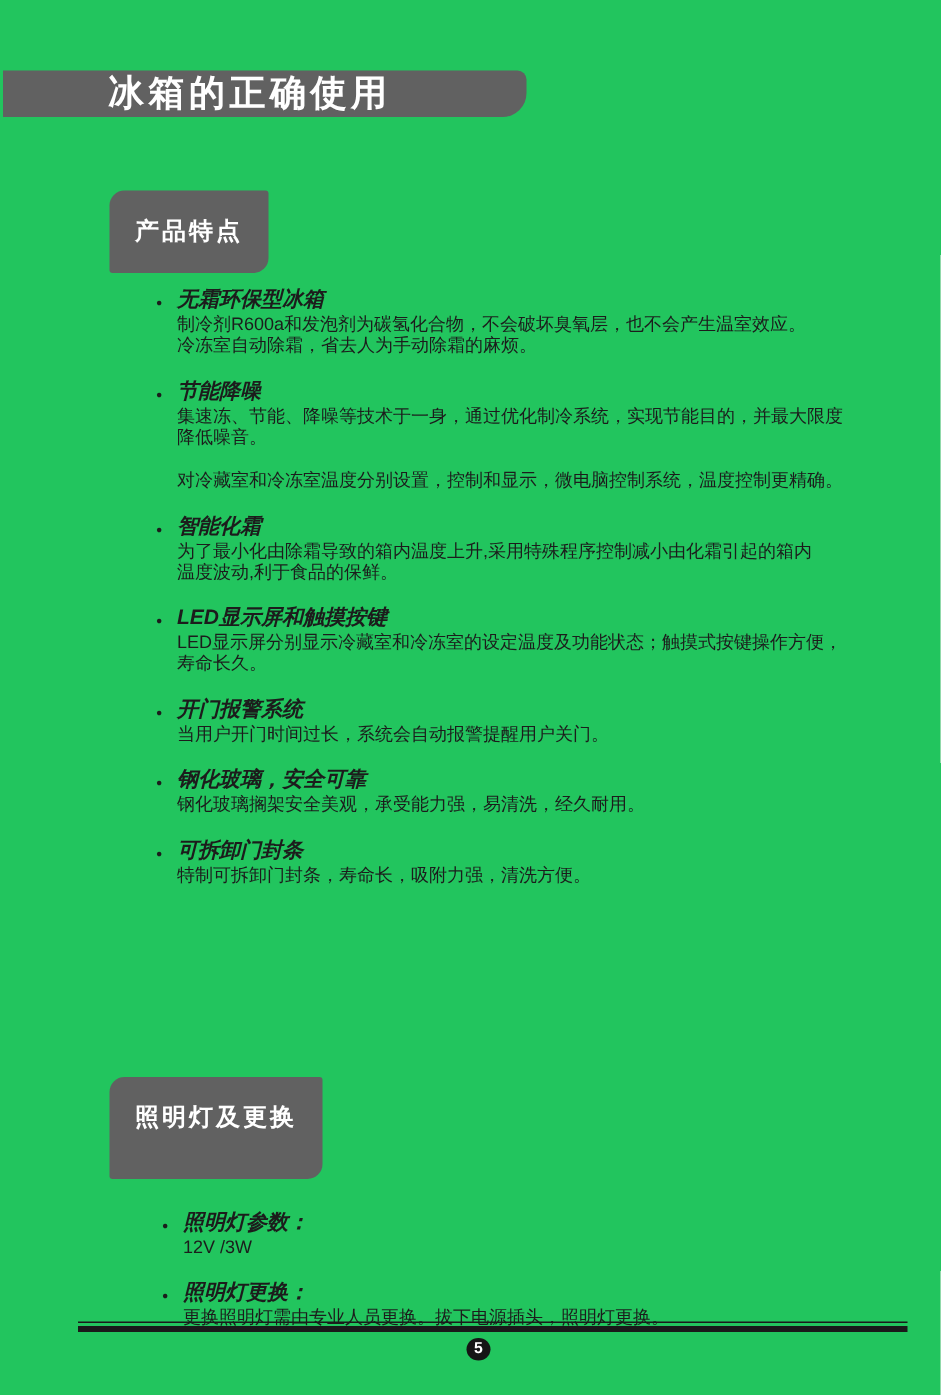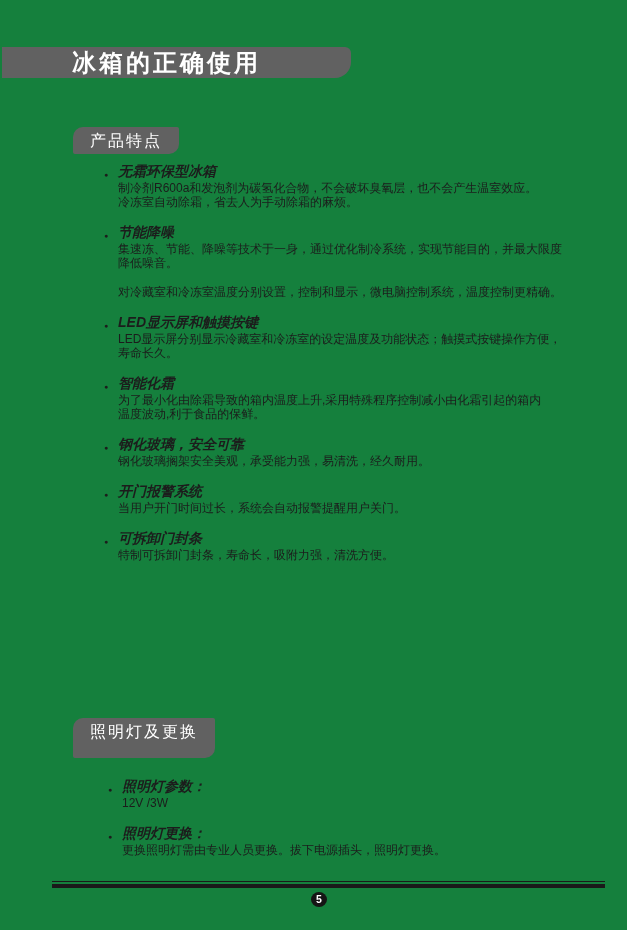--- a/index.html
+++ b/index.html
@@ -1,21 +1,21 @@
 <!DOCTYPE html>
 <html><head>
 <meta charset="utf-8">
 <style>
   html, body { margin: 0; padding: 0; background: #e8e8e8; }
   .page {
     position: relative;
     width: 627px;
     height: 930px;
     margin: 0 auto;
-    background: #15803d;
+    background: #22c55e;
     font-family: "Liberation Sans", "DejaVu Sans", sans-serif;
     color: #1c1c1c;
     overflow: hidden;
   }
 
   
   .main-banner {
     position: absolute;
     left: 2px;
     top: 47px;
@@ -37,24 +37,24 @@
   .section { position: absolute; left: 0; width: 627px; }
   .section-features { top: 127px; }
   .section-lamp { top: 718px; }
 
   .section-banner {
     display: inline-block;
     margin-left: 73px;
     background: #616161;
     color: #ffffff;
     font-size: 16px;
-    font-weight: normal;
+    font-weight: bold;
     line-height: 23px;
     height: 23px;
-    padding: 2px 17px;
+    padding: 16px 17px;
     letter-spacing: 2px;
     border-radius: 10px 2px 10px 2px;
     white-space: nowrap;
   }
   .section-lamp .section-banner { height: 36px; line-height: 24px; }
 
   .items { margin: 9px 0 0 118px; width: 480px; }
   .section-lamp .items { margin-top: 20px; margin-left: 122px; }
 
   .item { margin-bottom: 15px; }
@@ -138,39 +138,39 @@
         <div class="item-title">节能降噪</div>
         <div class="item-line">集速冻、节能、降噪等技术于一身，通过优化制冷系统，实现节能目的，并最大限度</div>
         <div class="item-line">降低噪音。</div>
       </div>
 
       <div class="item">
         <div class="item-line">对冷藏室和冷冻室温度分别设置，控制和显示，微电脑控制系统，温度控制更精确。</div>
       </div>
 
       <div class="item">
+        <div class="item-title">智能化霜</div>
+        <div class="item-line">为了最小化由除霜导致的箱内温度上升,采用特殊程序控制减小由化霜引起的箱内</div>
+        <div class="item-line">温度波动,利于食品的保鲜。</div>
+      </div>
+
+      <div class="item">
         <div class="item-title">LED显示屏和触摸按键</div>
         <div class="item-line">LED显示屏分别显示冷藏室和冷冻室的设定温度及功能状态；触摸式按键操作方便，</div>
         <div class="item-line">寿命长久。</div>
       </div>
 
       <div class="item">
-        <div class="item-title">智能化霜</div>
-        <div class="item-line">为了最小化由除霜导致的箱内温度上升,采用特殊程序控制减小由化霜引起的箱内</div>
-        <div class="item-line">温度波动,利于食品的保鲜。</div>
+        <div class="item-title">开门报警系统</div>
+        <div class="item-line">当用户开门时间过长，系统会自动报警提醒用户关门。</div>
       </div>
 
       <div class="item">
         <div class="item-title">钢化玻璃，安全可靠</div>
         <div class="item-line">钢化玻璃搁架安全美观，承受能力强，易清洗，经久耐用。</div>
-      </div>
-
-      <div class="item">
-        <div class="item-title">开门报警系统</div>
-        <div class="item-line">当用户开门时间过长，系统会自动报警提醒用户关门。</div>
       </div>
 
       <div class="item">
         <div class="item-title">可拆卸门封条</div>
         <div class="item-line">特制可拆卸门封条，寿命长，吸附力强，清洗方便。</div>
       </div>
 
     </div>
   </div>
 

